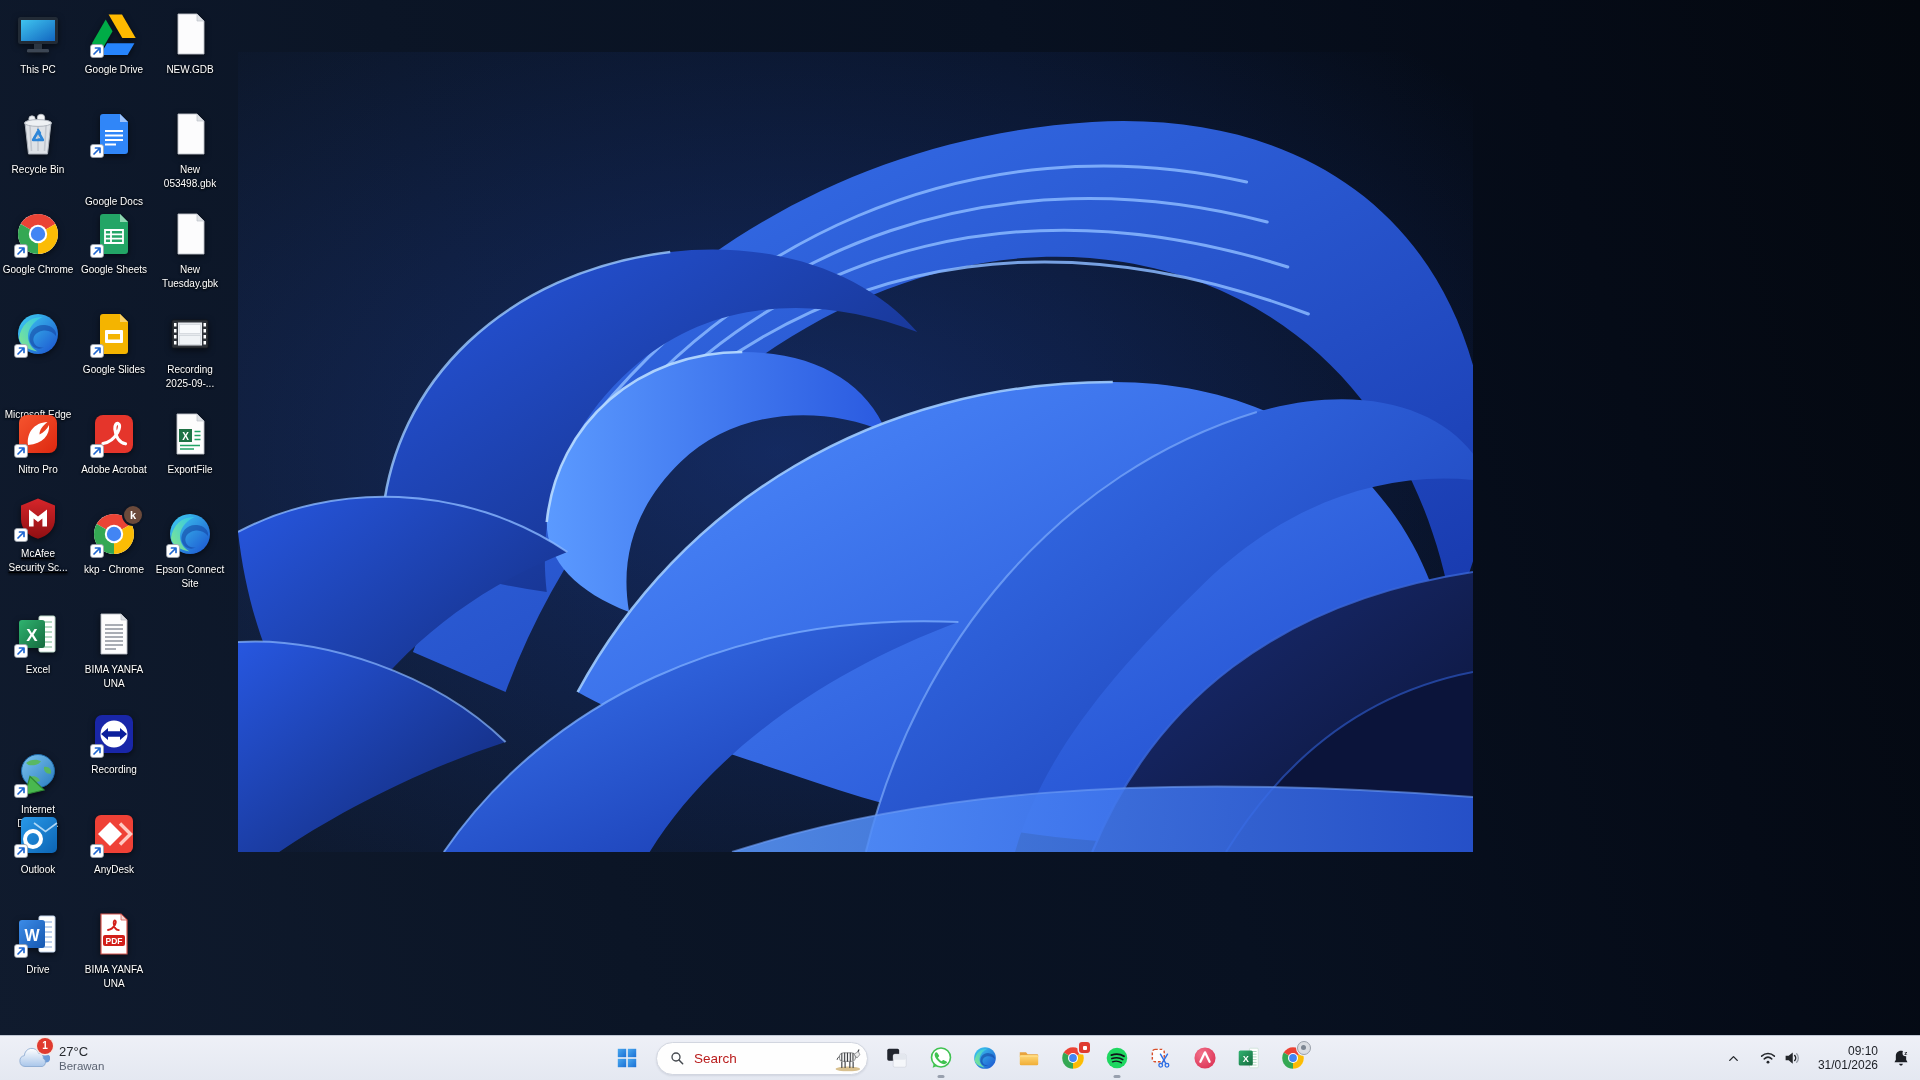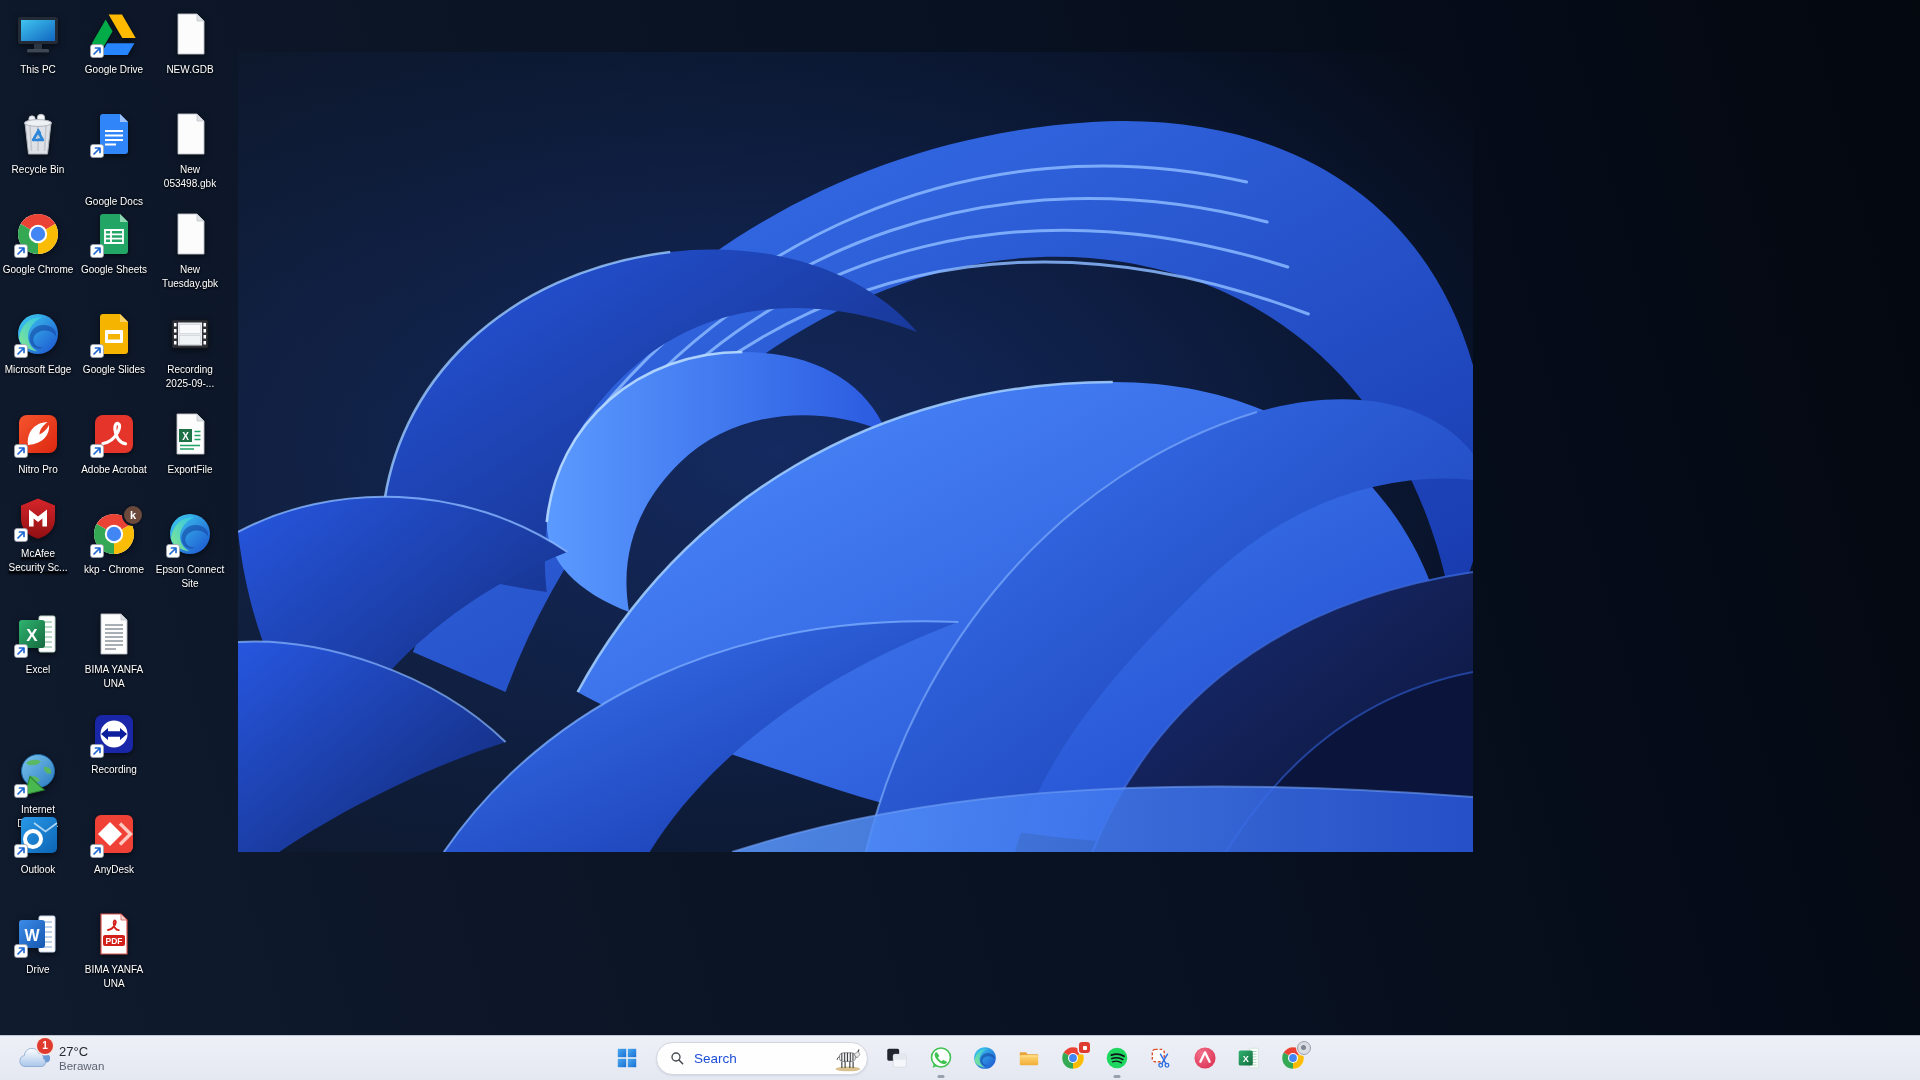--- a/index.html
+++ b/index.html
@@ -41,21 +41,21 @@
   .badge-red{position:absolute;top:6px;right:5px;width:11px;height:11px;border-radius:3px;background:#df3b30;
     box-shadow:0 0 0 1.5px #eceef5;}
   .badge-red::after{content:"";position:absolute;left:3.5px;top:3.5px;width:4px;height:4px;background:#fff;border-radius:1px;}
   .badge-profile{position:absolute;top:5px;right:4px;width:12px;height:12px;border-radius:50%;background:#dadde2;
     border:1px solid #9aa1ab;box-shadow:0 0 0 1px #eceef5;}
   .badge-profile::after{content:"";position:absolute;left:3px;top:3px;width:5px;height:5px;border-radius:50%;background:#7d8692;}
   .search-pill{height:33px;width:212px;margin:0 7px;border-radius:17px;background:#fefefe;
     border:1px solid #d2d6e0;display:flex;align-items:center;padding:0 3px 0 12px;box-sizing:border-box;
     box-shadow:0 1px 2px rgba(40,50,80,.10);}
   .search-pill svg.mag{width:16px;height:16px;}
-  .search-text{flex:1;margin-left:9px;font-size:13.5px;color:#1d4ed8;}
+  .search-text{flex:1;margin-left:9px;font-size:13.5px;color:#b91c1c;}
   .search-img{width:34px;height:27px;}
   .search-img svg{width:34px;height:27px;}
   .tb-right{position:absolute;right:6px;top:0;bottom:0;display:flex;align-items:center;}
   .trayi{width:24px;height:40px;display:flex;align-items:center;justify-content:center;border-radius:4px;}
   .trayi svg{display:block;}
   .tray-group{display:flex;align-items:center;margin-left:10px;}
   .clock{margin-left:12px;text-align:right;font-size:12px;color:#1b1e24;line-height:14px;padding:4px 2px;border-radius:4px;}
   .bell{margin-left:8px;width:26px;height:40px;display:flex;align-items:center;justify-content:center;}
   .bell svg{width:20px;height:20px;}
   .sprites{position:absolute;width:0;height:0;overflow:hidden;}
@@ -418,21 +418,21 @@
             <use href="#i-chrome"></use>
           </svg>
           <span class="sc">
             <svg viewBox="0 0 14 14">
               <use href="#i-shortcut"></use>
             </svg>
           </span>
         </div>
         <div class="dlabel">Google Chrome</div>
       </div>
-      <div class="dicon" style="left: 2px; top: 310px;">
+      <div class="dicon" style="left: 2px; top: 310px; gap: 45px;">
         <div class="ig">
           <svg class="isvg" viewBox="0 0 48 48">
             <use href="#i-edge"></use>
           </svg>
           <span class="sc">
             <svg viewBox="0 0 14 14">
               <use href="#i-shortcut"></use>
             </svg>
           </span>
         </div>
@@ -774,15 +774,43 @@
           </svg>
         </span>
         <span class="tbi">
           <svg viewBox="0 0 48 48">
             <use href="#i-chrome"></use>
           </svg>
           <span class="badge-profile"></span>
         </span>
       </div>
 
+    <div class="tb-right">
+      <span class="trayi">
+        <svg width="15" height="15" viewBox="0 0 24 24">
+            <use href="#i-chevron"></use>
+          </svg>
+      </span>
+      <span class="tray-group">
+        <span class="trayi">
+          <svg width="18" height="18" viewBox="0 0 24 24">
+              <use href="#i-wifi"></use>
+            </svg>
+        </span>
+        <span class="trayi">
+          <svg width="18" height="18" viewBox="0 0 24 24">
+              <use href="#i-volume"></use>
+            </svg>
+        </span>
+      </span>
+      <span class="clock">
+        <span>09:10</span><br>
+        <span>31/01/2026</span>
+      </span>
+      <span class="bell">
+        <svg viewBox="0 0 24 24">
+            <use href="#i-bellz"></use>
+          </svg>
+      </span>
+    </div>
 
   </div>
 </div>
 
 </body></html>

